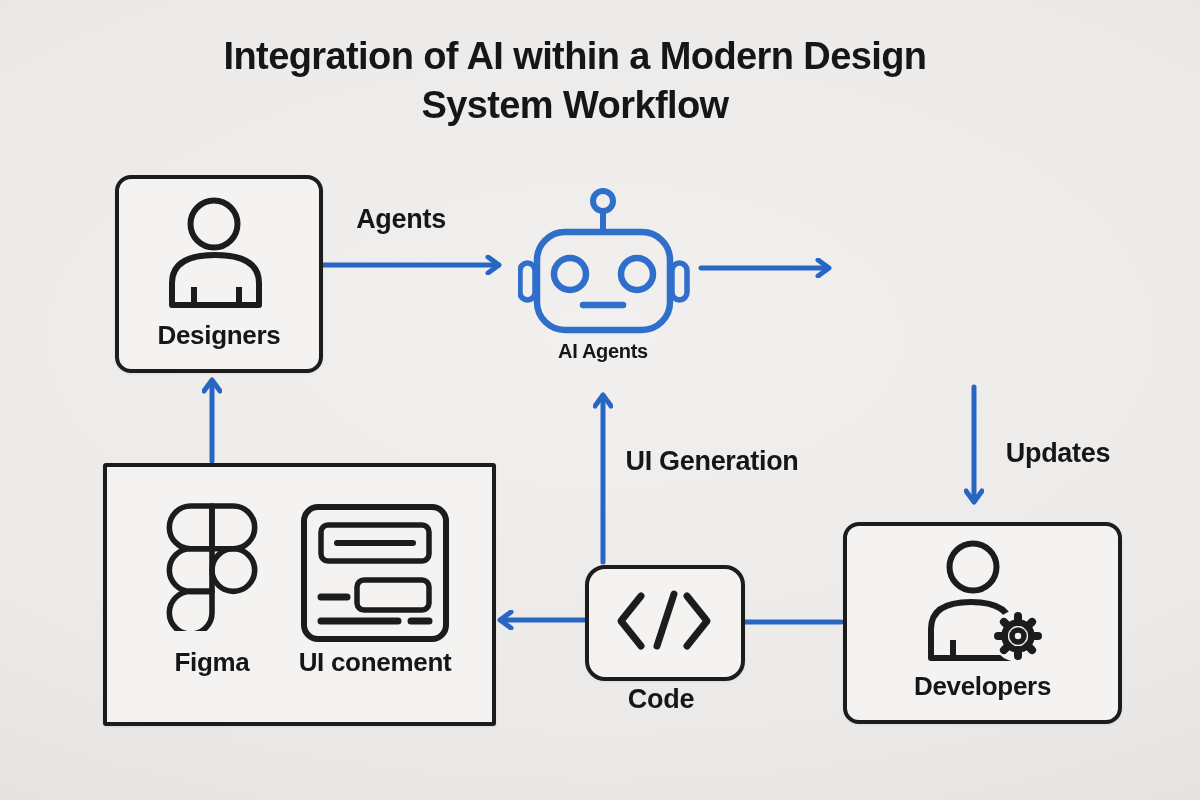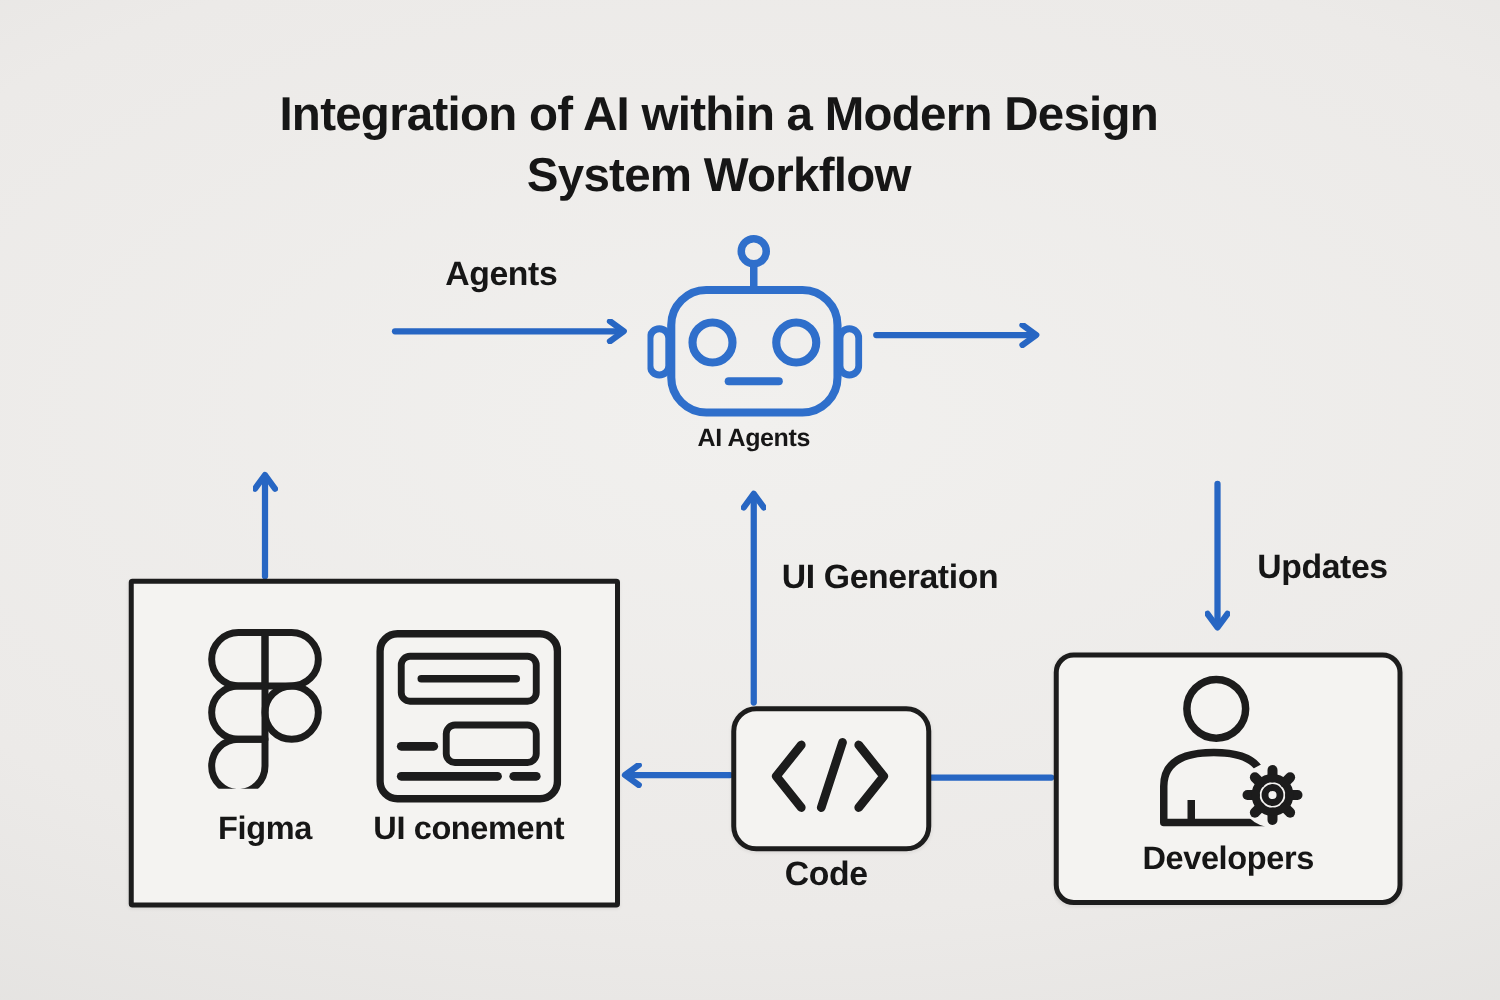--- a/index.html
+++ b/index.html
@@ -8,21 +8,21 @@
     width:1200px;height:800px;
     overflow:hidden;
     background:radial-gradient(ellipse 120% 90% at 50% 42%, #f1f0ee 0%, #eceae8 55%, #dedddb 100%);
     font-family:"Liberation Sans", sans-serif;
     color:var(--c-text,#161616);
   }
   .title{
     position:absolute;left:0;top:32px;width:1150px;
     text-align:center;
     font-size:38px;font-weight:700;letter-spacing:-0.6px;
-    line-height:49px;color:var(--c-text,#161616);margin-top:36px;
+    line-height:49px;color:var(--c-text,#161616);
   }
   .edges{position:absolute;left:0;top:0;width:1200px;height:800px;}
   .edges path{stroke:var(--c-arrow,#2766c3);stroke-width:5;fill:none;stroke-linecap:round;}
   .node{
     position:absolute;
     background:var(--c-box,#f4f3f1);
     border:4px solid var(--c-line,#1c1c1c);
     border-radius:16px;
     box-shadow:0 1px 3px rgba(0,0,0,0.07);
   }
@@ -67,20 +67,28 @@
     <path d="M841,622 H739"></path>
     <path d="M584,620 H501" marker-end="url(#arrow)"></path>
     <path d="M603,562 V396" marker-end="url(#arrow)"></path>
     <path d="M212,461 V381" marker-end="url(#arrow)"></path>
   </svg>
 
   <div class="free-label" style="left:401px;top:204px;">Agents</div>
   <div class="free-label" style="left:1058px;top:438px;">Updates</div>
   <div class="free-label" style="left:712px;top:446px;">UI Generation</div>
 
+  <div class="node" style="left:115px;top:175px;width:200px;height:190px;">
+    <svg class="icon-abs" style="left:48px;top:18px;" width="104" height="112" viewBox="0 0 104 112">
+      <circle class="k-stroke" cx="47" cy="27" r="23.5" stroke-width="6"></circle>
+      <path class="k-stroke" d="M5,108 V86 Q5,58 48,58 Q92,58 92,86 V108 Z" stroke-width="6" stroke-linejoin="round"></path>
+      <path class="k-stroke" d="M27,90 V108 M72,90 V108" stroke-width="6"></path>
+    </svg>
+    <div class="node-label">Designers</div>
+  </div>
 
   <svg class="icon-abs" style="left:518px;top:188px;" width="172" height="148" viewBox="0 0 172 148">
     <circle class="b-stroke" cx="85" cy="13" r="10" stroke-width="6"></circle>
     <path class="b-stroke" d="M85,23 V44" stroke-width="6"></path>
     <rect class="b-stroke" x="19" y="44" width="133" height="98" rx="28" stroke-width="6.5"></rect>
     <rect class="b-stroke" x="2" y="75" width="15" height="37" rx="7.5" stroke-width="5.5"></rect>
     <rect class="b-stroke" x="154" y="75" width="15" height="37" rx="7.5" stroke-width="5.5"></rect>
     <circle class="b-stroke" cx="52" cy="86" r="16" stroke-width="6.5"></circle>
     <circle class="b-stroke" cx="119" cy="86" r="16" stroke-width="6.5"></circle>
     <path class="b-stroke" d="M65,117 H105" stroke-width="6.5" stroke-linecap="round"></path>

